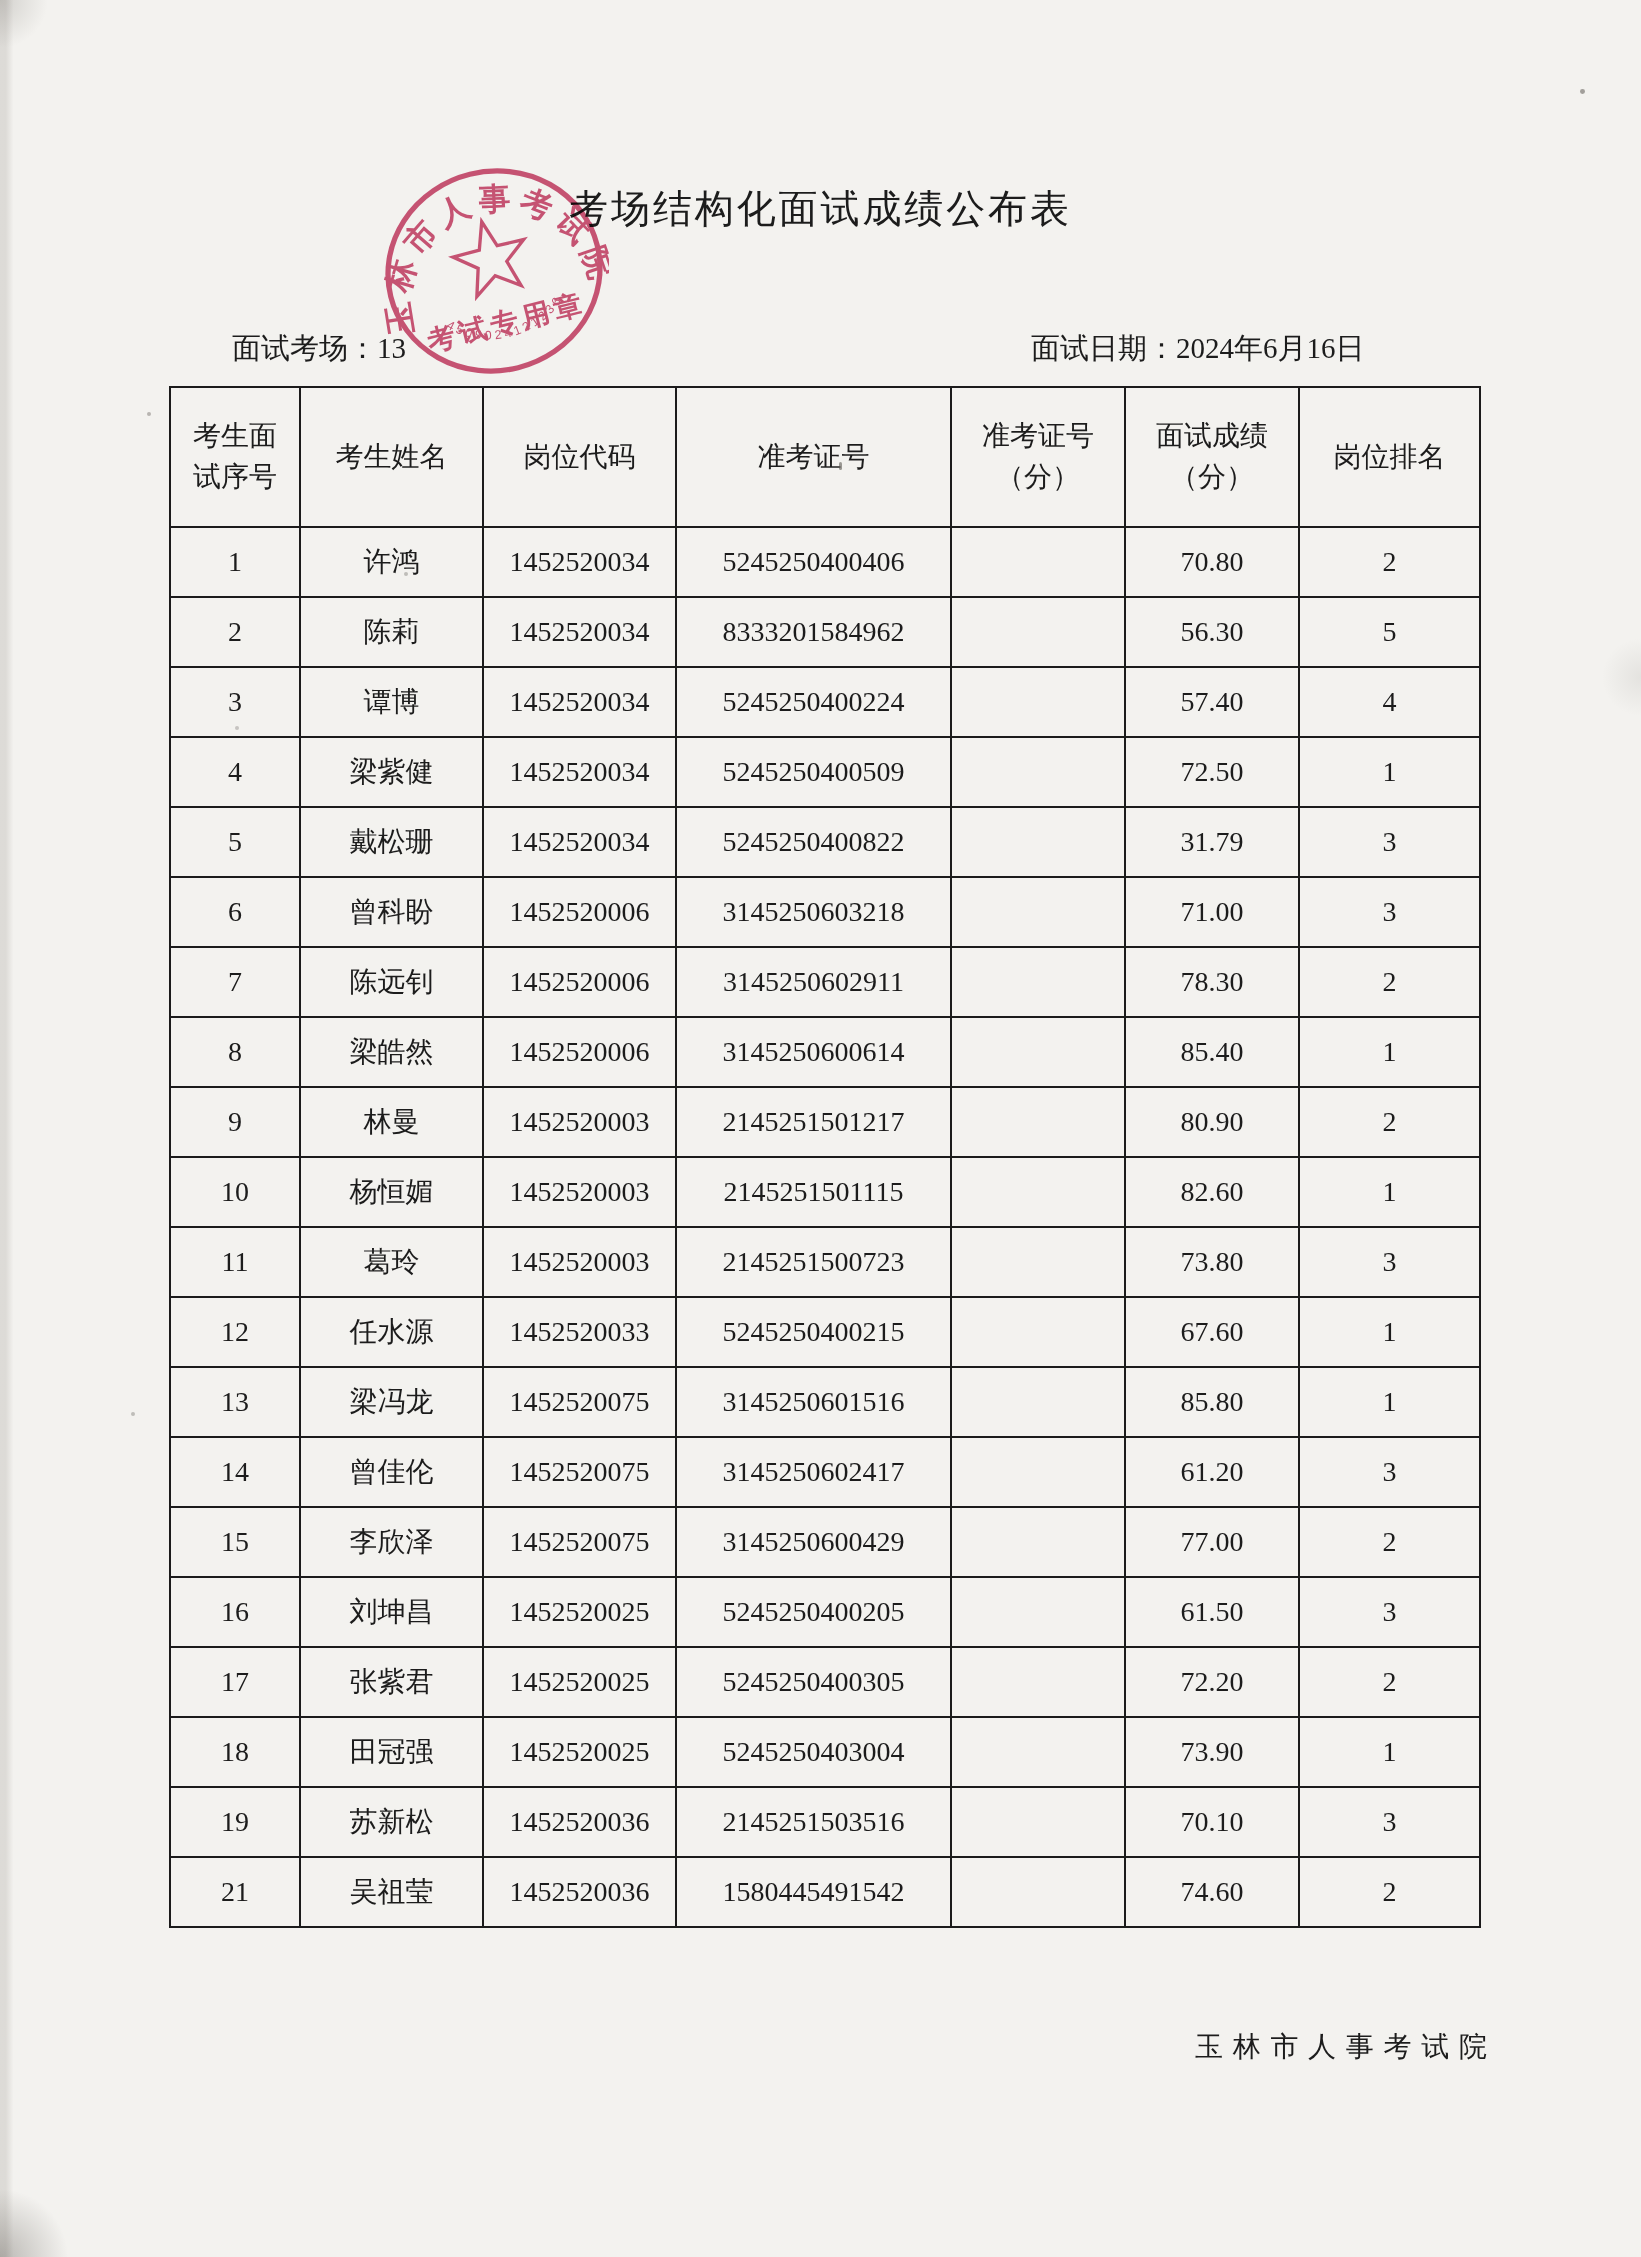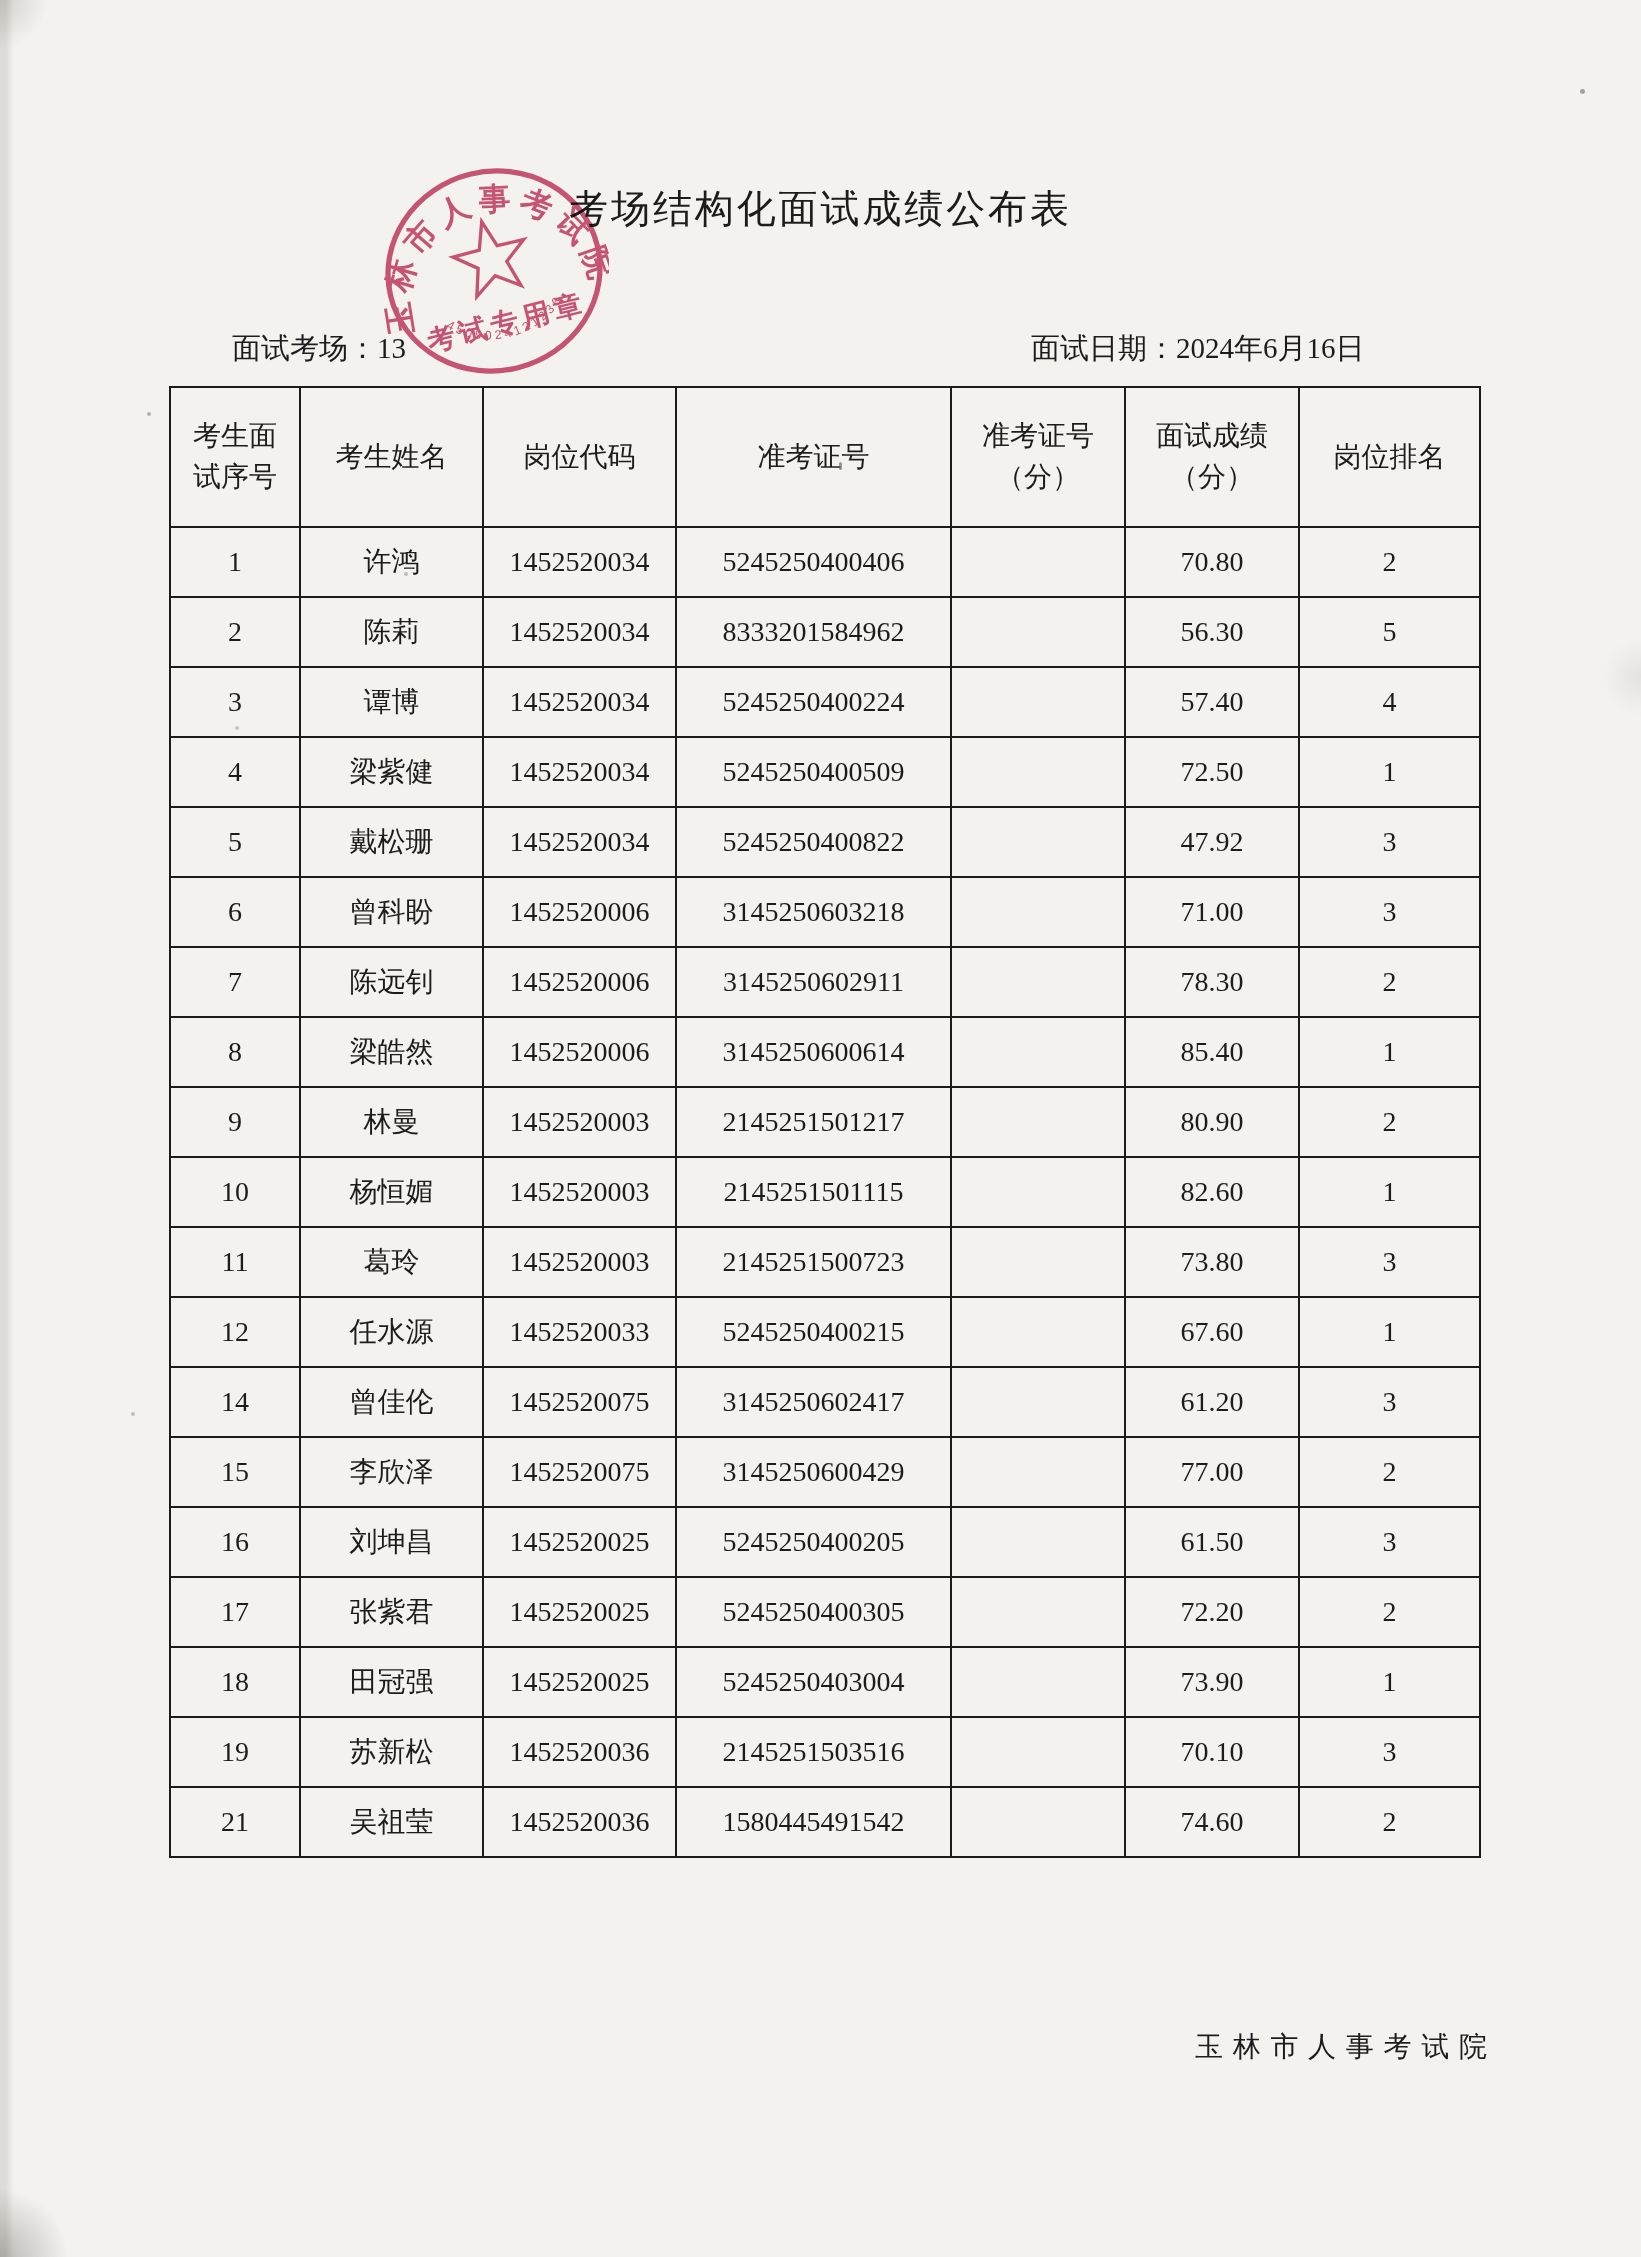--- a/index.html
+++ b/index.html
@@ -132,21 +132,21 @@
           <td></td>
           <td>72.50</td>
           <td>1</td>
         </tr>
         <tr>
           <td>5</td>
           <td>戴松珊</td>
           <td>1452520034</td>
           <td>5245250400822</td>
           <td></td>
-          <td>47.92</td>
+          <td>31.79</td>
           <td>3</td>
         </tr>
         <tr>
           <td>6</td>
           <td>曾科盼</td>
           <td>1452520006</td>
           <td>3145250603218</td>
           <td></td>
           <td>71.00</td>
           <td>3</td>
@@ -196,20 +196,29 @@
           <td>73.80</td>
           <td>3</td>
         </tr>
         <tr>
           <td>12</td>
           <td>任水源</td>
           <td>1452520033</td>
           <td>5245250400215</td>
           <td></td>
           <td>67.60</td>
+          <td>1</td>
+        </tr>
+        <tr>
+          <td>13</td>
+          <td>梁冯龙</td>
+          <td>1452520075</td>
+          <td>3145250601516</td>
+          <td></td>
+          <td>85.80</td>
           <td>1</td>
         </tr>
         <tr>
           <td>14</td>
           <td>曾佳伦</td>
           <td>1452520075</td>
           <td>3145250602417</td>
           <td></td>
           <td>61.20</td>
           <td>3</td>

